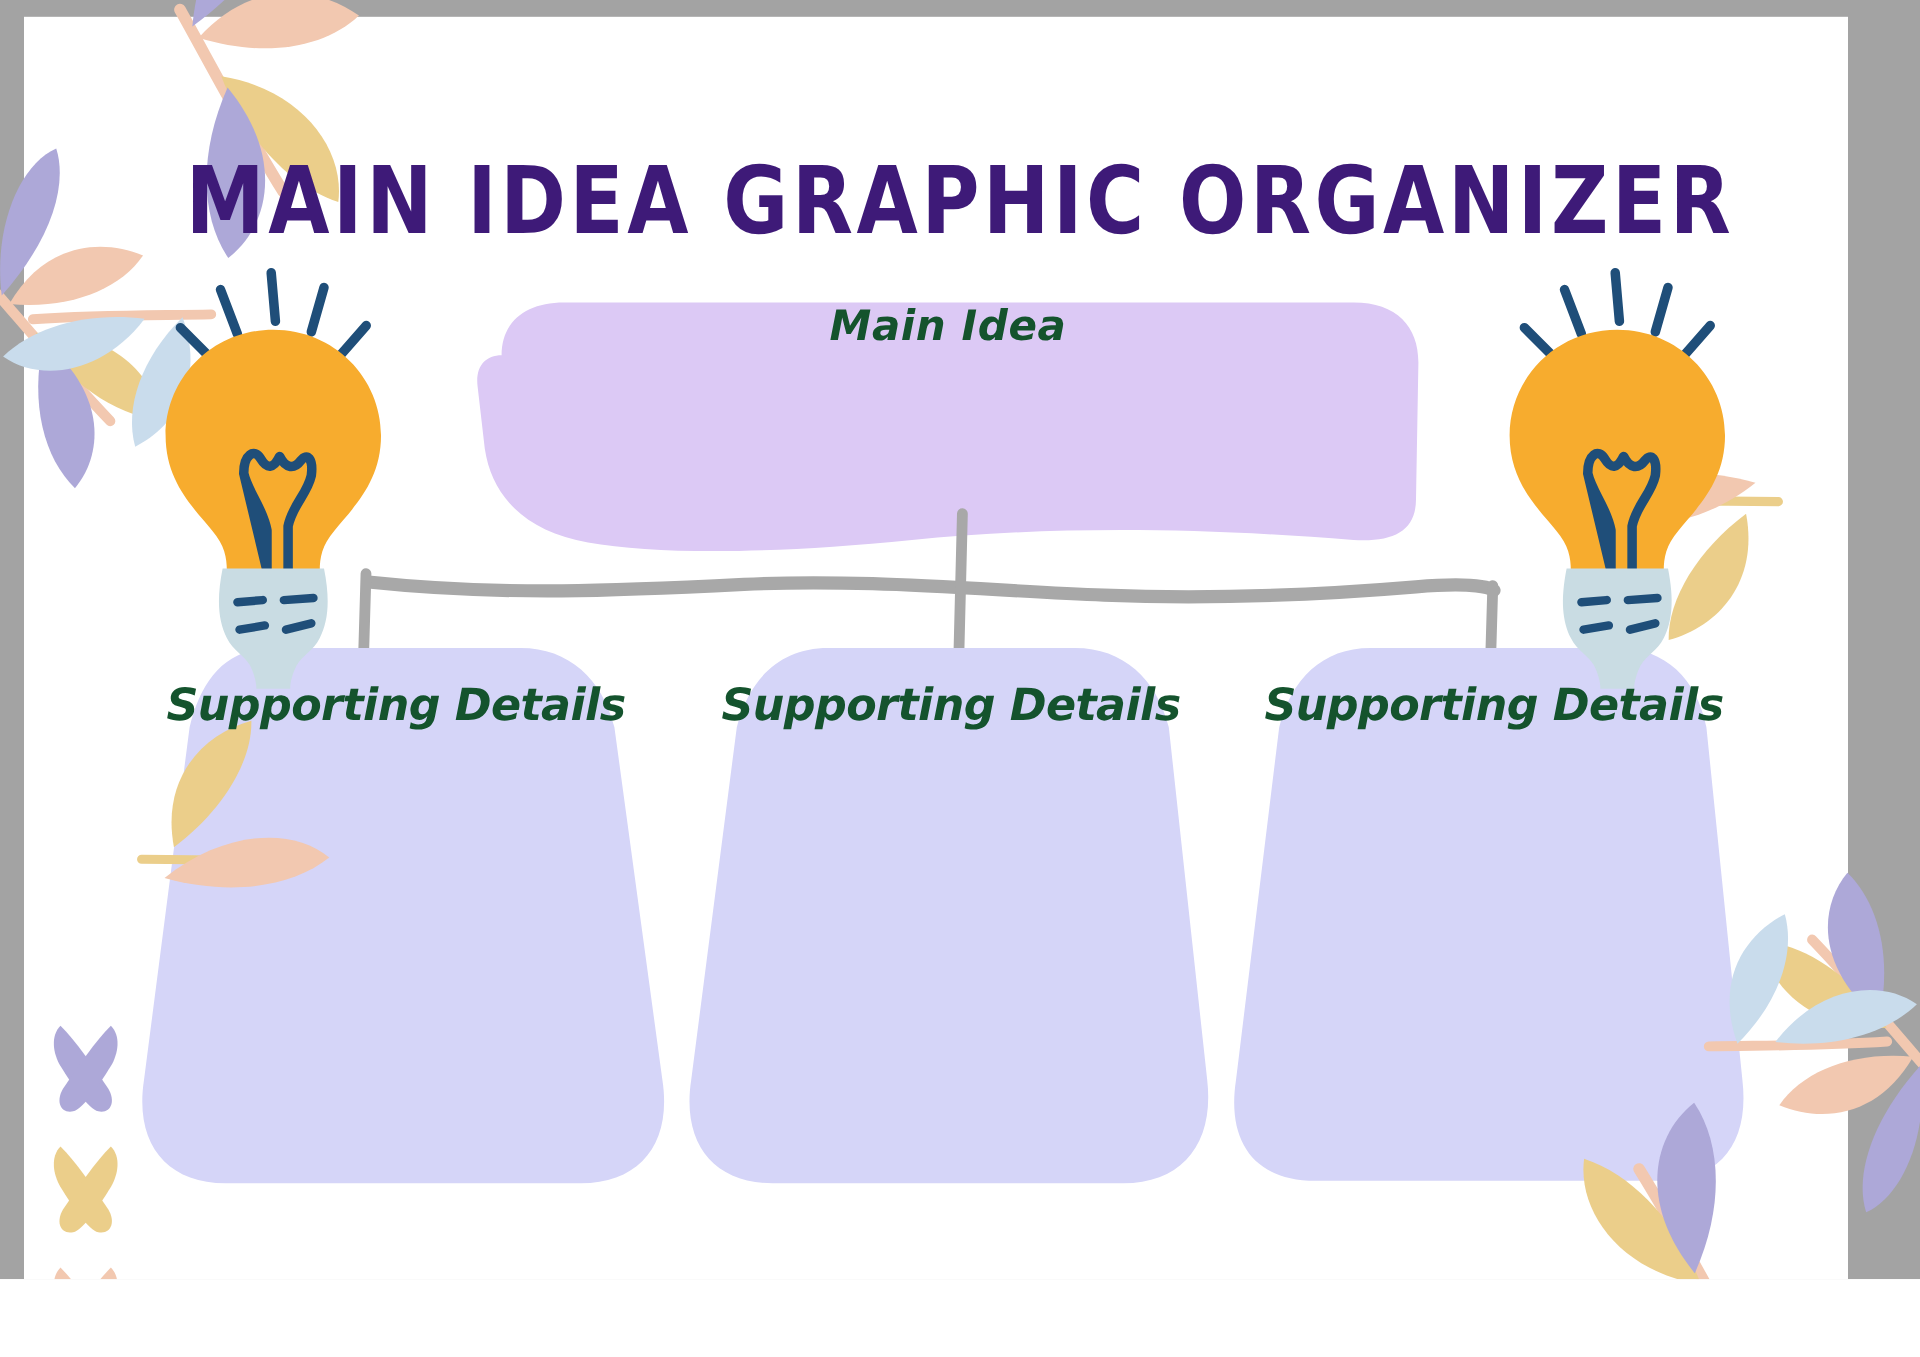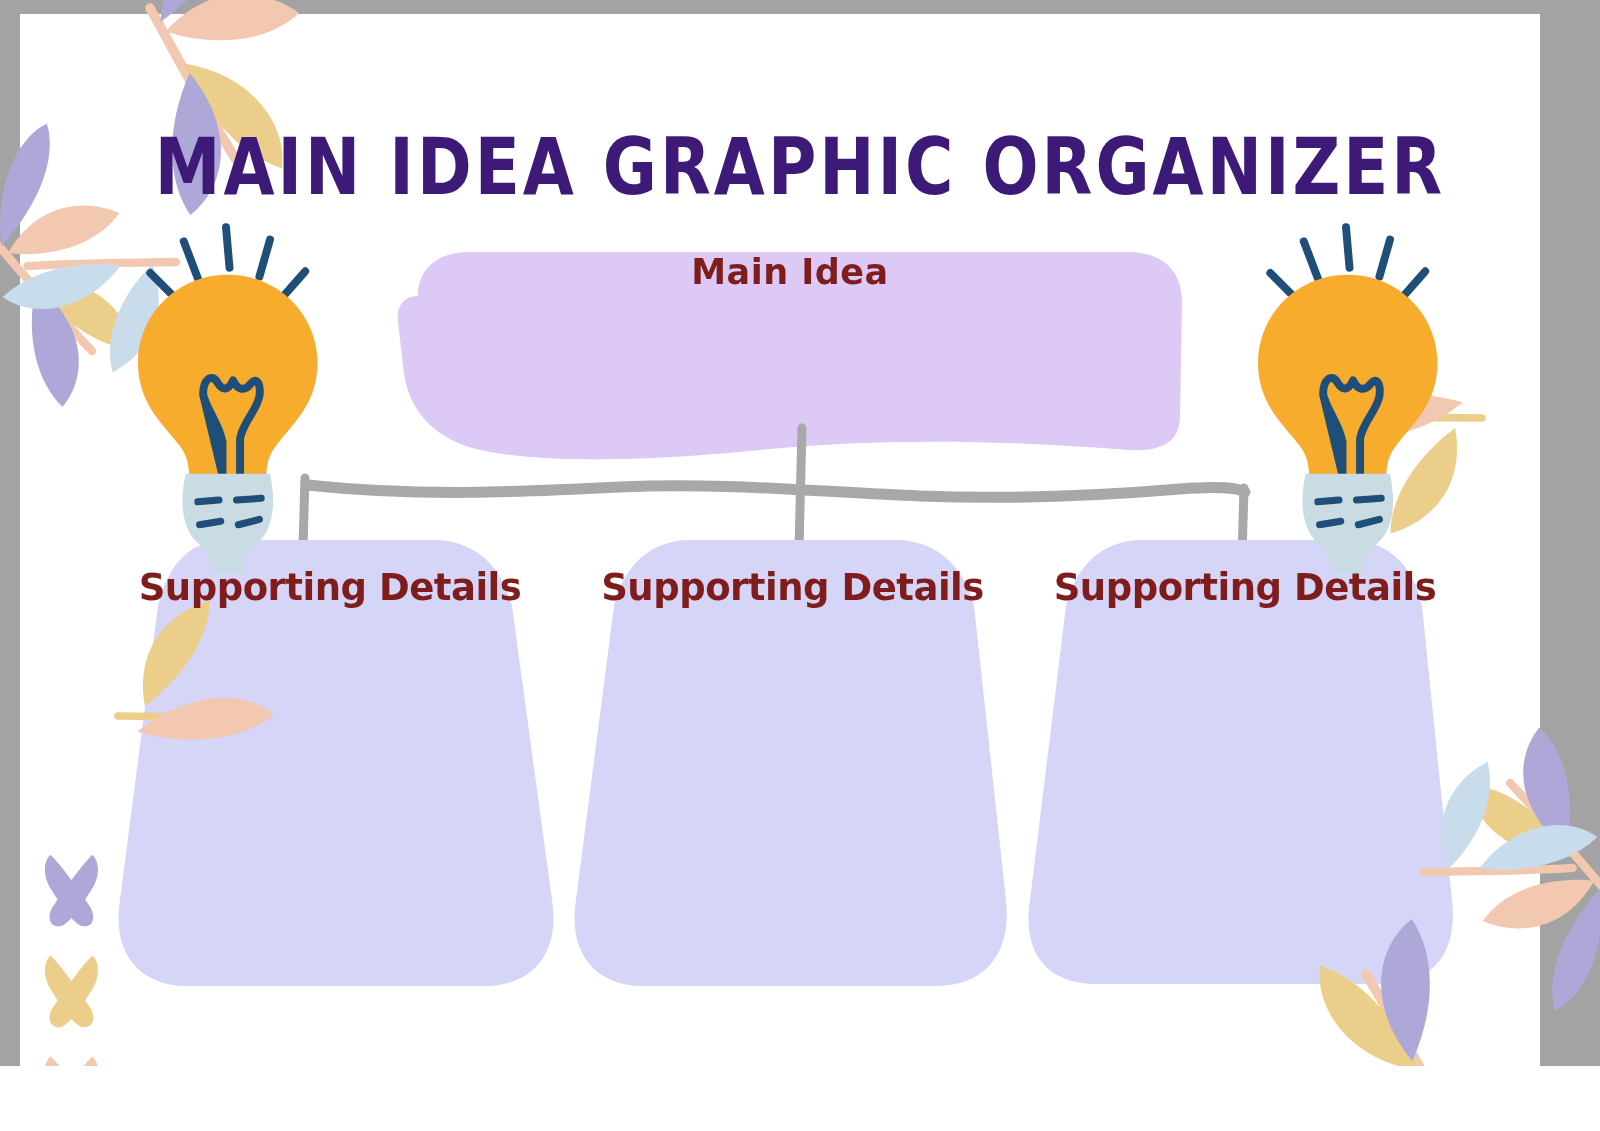--- a/index.html
+++ b/index.html
@@ -41,23 +41,24 @@
     font-family: "DejaVu Sans", sans-serif;
     font-weight: bold;
     font-size: 66px;
     letter-spacing: 3px;
     transform: scaleY(1.18);
     transform-origin: center top;
     white-space: nowrap;
   }
   .box-label {
     position: absolute;
-    color: #7f1d1d;
+    color: #14532d;
     font-family: "DejaVu Sans", sans-serif;
     font-weight: bold;
+    font-style: italic;
     text-align: center;
     white-space: nowrap;
   }
   .main-label {
     left: 400px;
     top: 252px;
     width: 780px;
     font-size: 35px;
     letter-spacing: 0.5px;
   }

